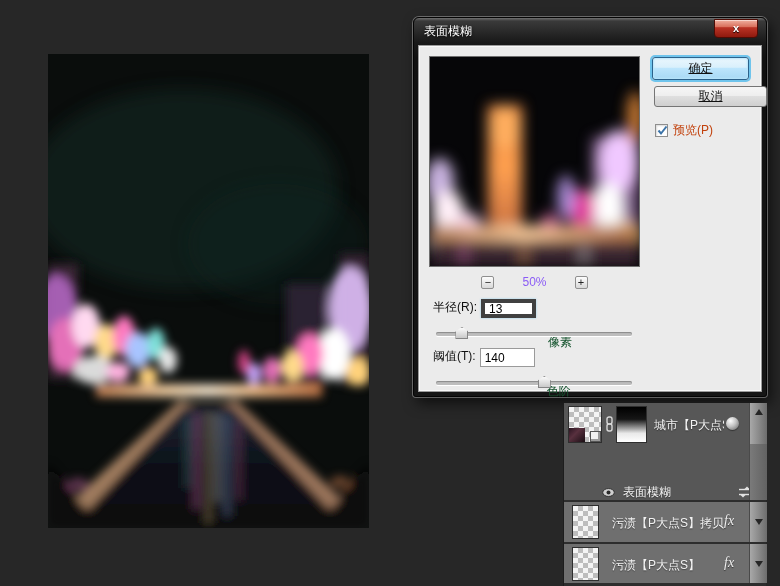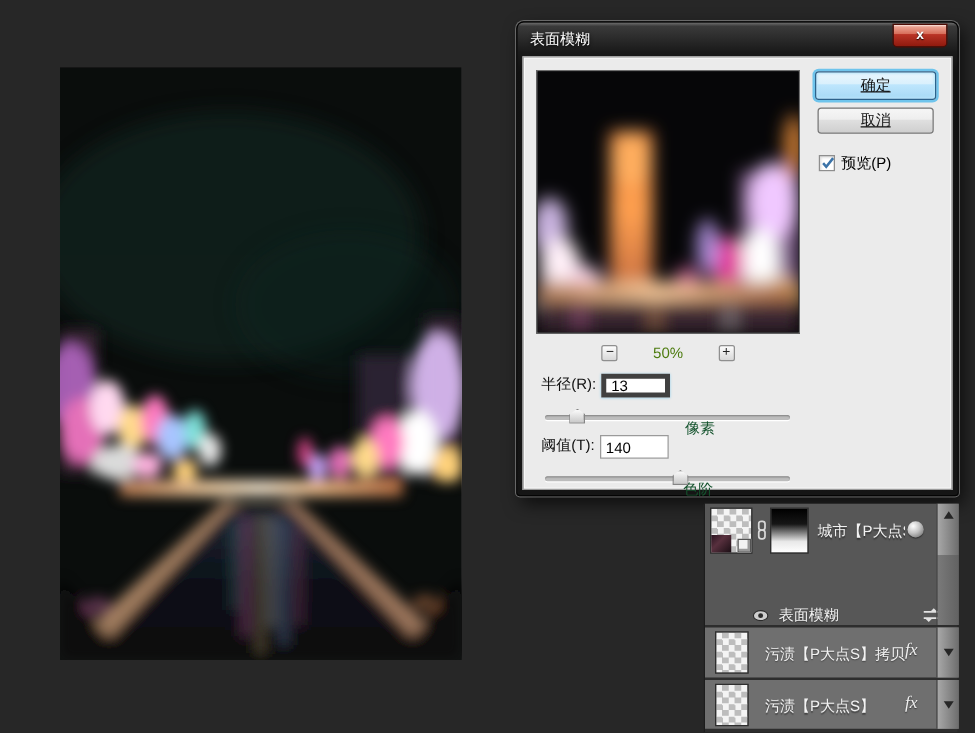--- a/index.html
+++ b/index.html
@@ -22,31 +22,31 @@
     border:1px solid #4f0c05; border-radius:0 0 4px 4px; color:#fff; font-size:11px; font-weight:bold;
     text-align:center; line-height:17px; text-shadow:0 1px 1px #000; box-shadow:inset 0 1px 0 rgba(255,255,255,.5); cursor:pointer; }
   .dlg-body { position:absolute; left:4px; right:4px; top:27px; bottom:4px; background:#ebebeb;
     border:1px solid #9b9b9b; box-shadow:inset 0 0 0 1px #f8f8f8; }
 
   .preview-box { position:absolute; left:10px; top:10px; width:211px; height:211px;
     background:#060608; border:1px solid #6f6f6f; overflow:hidden; }
   .zoom-row { position:absolute; left:10px; top:228px; width:211px; height:16px; display:flex; align-items:center; justify-content:center; gap:28px; }
   .zoom-btn { width:13px; height:13px; font-size:11px; line-height:10px; text-align:center; color:#222;
     background:linear-gradient(#fdfdfd,#d8d8d8); border:1px solid #8f8f8f; border-radius:2px; cursor:pointer; }
-  .zoom-val { font-size:12px; color:#4d7c0f; }
+  .zoom-val { font-size:12px; color:#8b5cf6; }
 
   .btn { position:absolute; left:233px; width:97px; height:23px; font-size:12px; color:#111; text-align:center; line-height:21px; border-radius:3px; cursor:pointer;text-decoration:underline; }
   .btn-ok { top:11px; background:linear-gradient(#eaf6fd,#d9f0fc 45%,#bee6fd 46%,#a7d9f5);
     border:1px solid #2c628b; box-shadow:0 0 0 2px #6fc4ec, inset 0 0 2px 1px #b9e6fb; }
-  .btn-cancel { top:40px; left:235px; width:93px; height:21px; line-height:19px;
+  .btn-cancel { top:40px; left:235px; width:113px; height:21px; line-height:19px;
     background:linear-gradient(#f6f6f6,#eee 45%,#e0e0e0 46%,#cfcfcf); border:1px solid #757575; }
   .chk-row { position:absolute; left:236px; top:76px; display:flex; align-items:center; gap:5px; cursor:pointer; }
   .chk-box { width:13px; height:13px; background:#fff; border:1px solid #8e8e8e; box-shadow:inset 1px 1px 2px rgba(0,0,0,.15); position:relative; }
   .chk-box svg { position:absolute; left:0; top:-1px; }
-  .chk-label { font-size:12px; color:#000000; }
+  .chk-label { font-size:12px; color:#c2410c; }
 
   .param-row { position:absolute; left:14px; height:20px; display:flex; }
   .param-label { font-size:12px; color:#111; }
   .param-input { width:55px; height:19px; margin-left:4px; font-size:12px; font-family:"Liberation Sans","DejaVu Sans",sans-serif; padding-left:4px; background:#fff; }
   .inp-focus { border:4px solid #404040; box-shadow:0 0 2px #8fd0ef; outline:none; }
   .inp-normal { border:1px solid #9a9a9a; outline:none; }
   .param-unit { font-size:12px; color:#14532d; margin-left:12px;margin-top:35px; }
 
   .slider { position:absolute; left:17px; width:196px; height:12px; }
   .slider .track { position:absolute; left:0; right:0; top:5px; height:4px; background:#bdbdbd;

